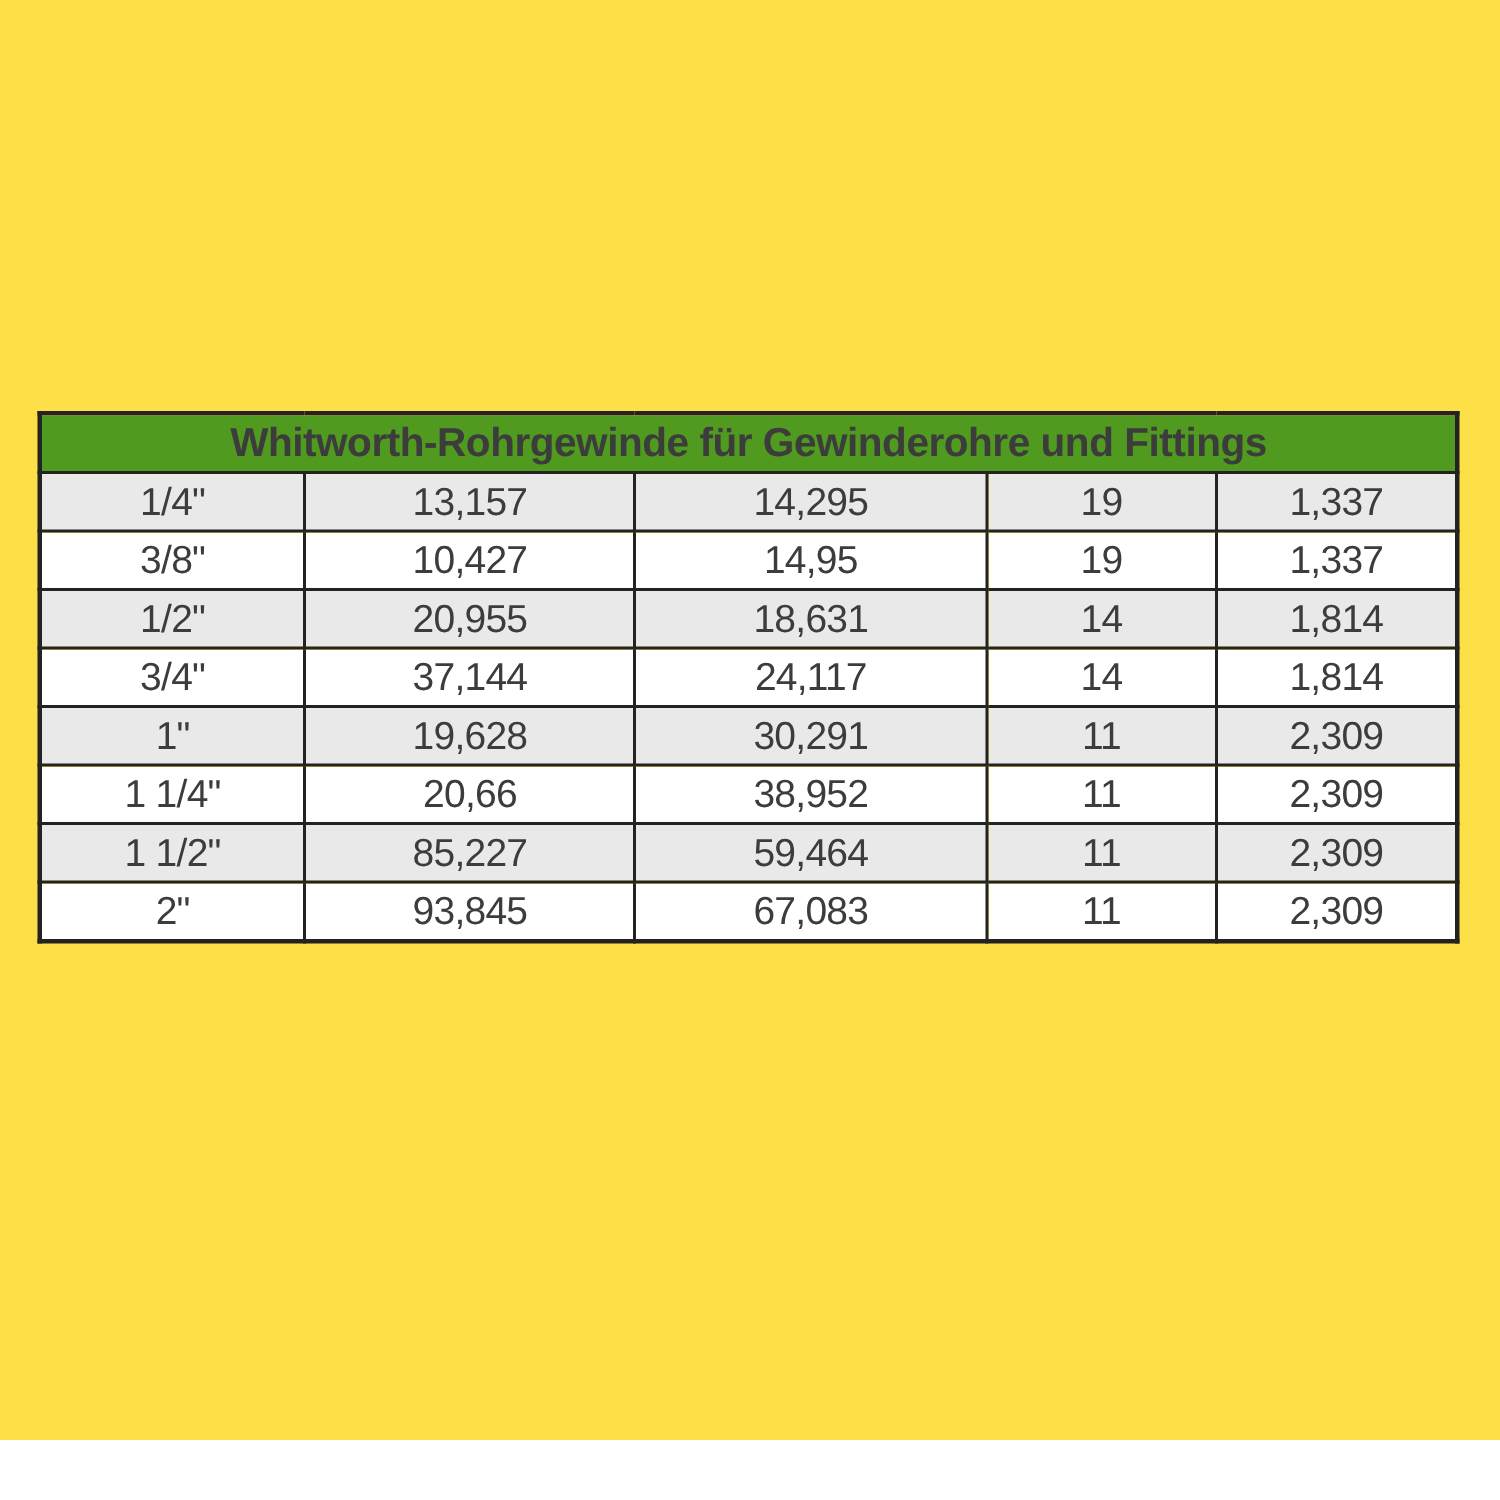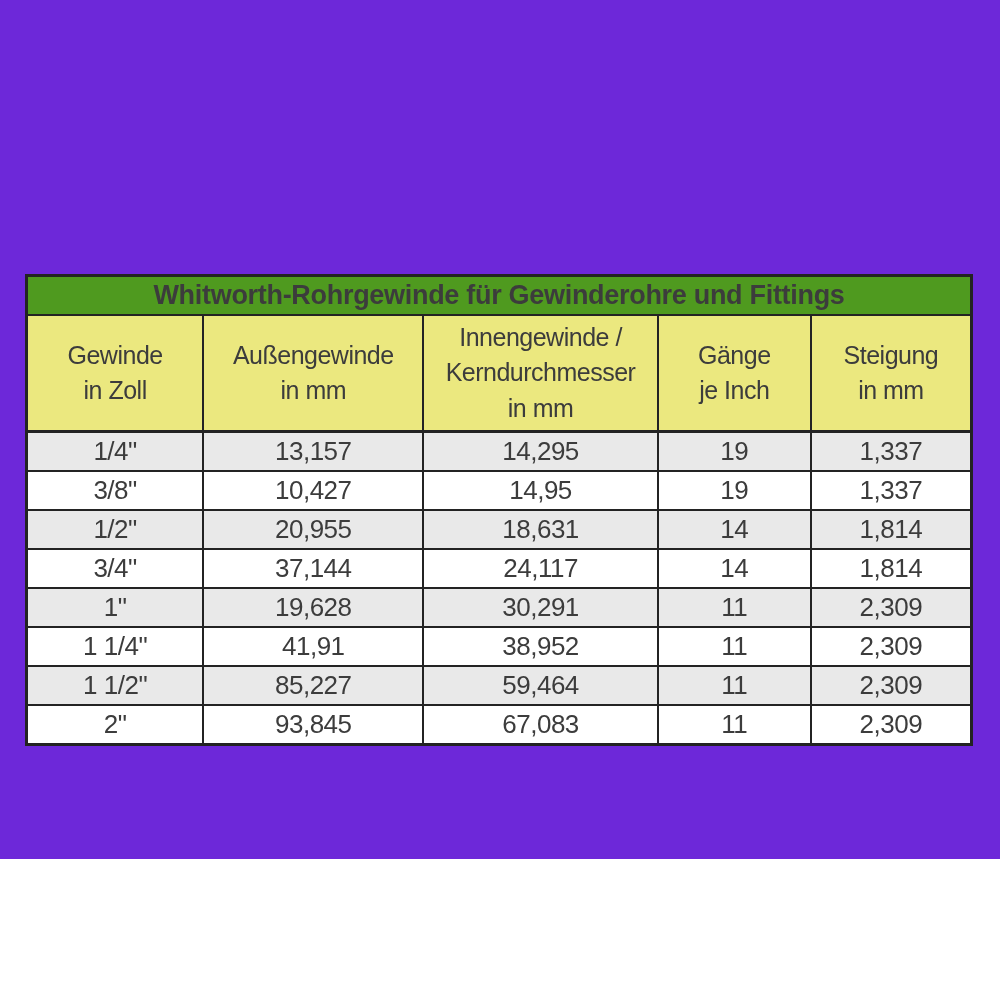--- a/index.html
+++ b/index.html
@@ -4,22 +4,22 @@
 <style>
   html, body {
     margin: 0;
     padding: 0;
     background: #ffffff;
     font-family: "Liberation Sans", sans-serif;
   }
   .sheet {
     position: relative;
     width: 1000px;
-    height: 859px;
-    background: #6d28d9;
+    height: 960px;
+    background: #fde047;
     overflow: hidden;
   }
   table.spec {
     position: absolute;
     left: 25px;
     top: 274px;
     width: 948px;
     border-collapse: collapse;
     table-layout: fixed;
     letter-spacing: -0.5px;
@@ -73,33 +73,20 @@
       <col style="width:18.7%">
       <col style="width:23.3%">
       <col style="width:24.8%">
       <col style="width:16.2%">
       <col style="width:17.0%">
     </colgroup>
     <thead>
       <tr>
         <th class="title" colspan="5">Whitworth-Rohrgewinde für Gewinderohre und Fittings</th>
       </tr>
-      <tr class="head">
-        <th>Gewinde
-in Zoll</th>
-        <th>Außengewinde
-in mm</th>
-        <th>Innengewinde /
-Kerndurchmesser
-in mm</th>
-        <th>Gänge
-je Inch</th>
-        <th>Steigung
-in mm</th>
-      </tr>
     </thead>
     <tbody>
       <tr class="alt">
         <td>1/4"</td>
         <td>13,157</td>
         <td>14,295</td>
         <td>19</td>
         <td>1,337</td>
       </tr>
       <tr>
@@ -125,21 +112,21 @@
       </tr>
       <tr class="alt">
         <td>1"</td>
         <td>19,628</td>
         <td>30,291</td>
         <td>11</td>
         <td>2,309</td>
       </tr>
       <tr>
         <td>1 1/4"</td>
-        <td>41,91</td>
+        <td>20,66</td>
         <td>38,952</td>
         <td>11</td>
         <td>2,309</td>
       </tr>
       <tr class="alt">
         <td>1 1/2"</td>
         <td>85,227</td>
         <td>59,464</td>
         <td>11</td>
         <td>2,309</td>

